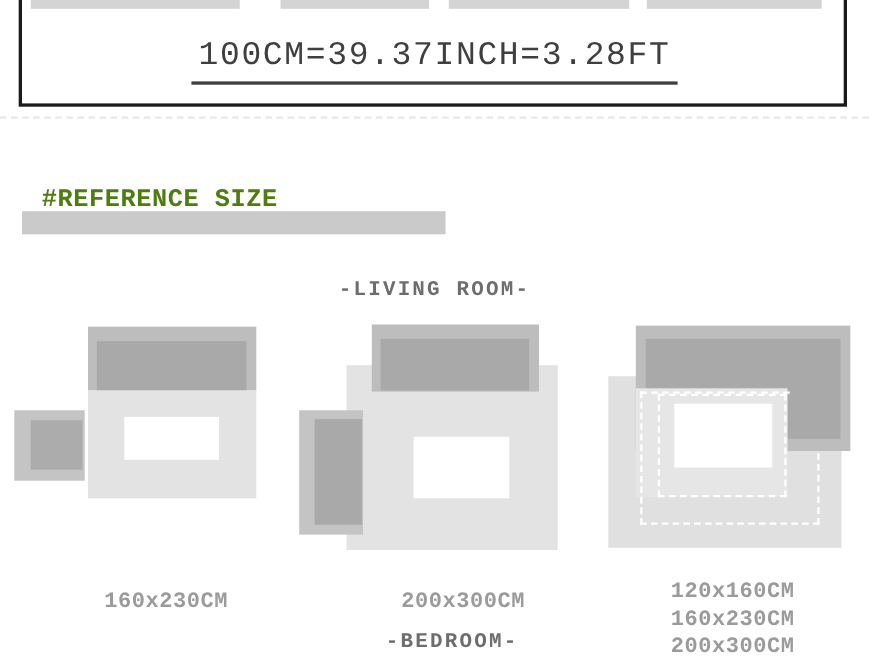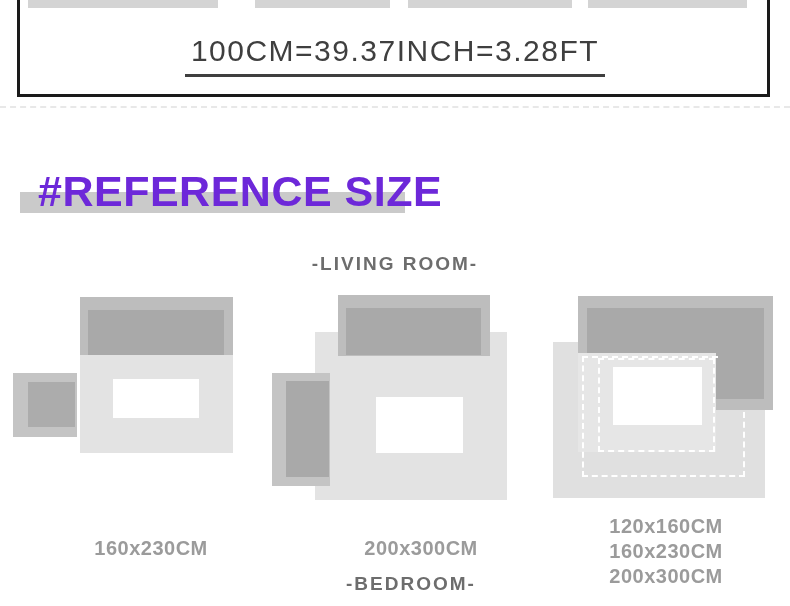--- a/index.html
+++ b/index.html
@@ -1,43 +1,43 @@
 <!DOCTYPE html>
 <html><head>
 <meta charset="utf-8">
 <style>
   html,body{margin:0;padding:0;background:#ffffff;}
   .canvas{
     position:relative;
     width:790px;height:606px;
     background:#ffffff;
     overflow:hidden;
-    font-family:Liberation Sans, sans-serif;
+    font-family:Liberation Mono, monospace;
   }
 
   
   .thumb-bar{position:absolute;top:0;height:8px;background:#d4d4d4;}
 
   
   .conv-box{
     position:absolute;left:17px;top:-10px;width:753px;height:107px;
     border:3px solid #1a1a1a;box-sizing:border-box;background:transparent;
   }
   .conv-title-wrap{position:absolute;left:0;right:0;top:34px;text-align:center;}
   .conv-title{
     display:inline-block;font-size:30px;letter-spacing:1.5px;color:#3f3f3f;
     border-bottom:3px solid #3f3f3f;padding:0 6px 6px 6px;white-space:nowrap;
   }
   .faint-divider{position:absolute;left:0;right:0;top:106px;border-top:2px dashed #e8e8e8;height:0;}
 
   
   .heading-highlight{position:absolute;left:20px;top:192px;width:385px;height:21px;background:#cacaca;}
   .heading-text{
-    position:absolute;left:38px;top:170px;font-size:43px;font-weight:bold;
-    color:#6d28d9;letter-spacing:0.5px;line-height:1;white-space:nowrap;
+    position:absolute;left:38px;top:170px;font-size:23px;font-weight:bold;
+    color:#4d7c0f;letter-spacing:0.5px;line-height:1;white-space:nowrap;
   }
 
   
   .room-label{
     position:absolute;left:0;right:0;text-align:center;
     font-size:19px;font-weight:bold;color:#6d6d6d;letter-spacing:2px;line-height:1;white-space:nowrap;
   }
   .room-label.living{top:254px;}
   .room-label.bedroom{top:574px;margin-left:32px;}
 
@@ -112,21 +112,21 @@
 
     <div class="dash-seg" style="left:582px;top:356px;width:136px;height:0;border-top:2px dashed #ffffff;"></div>
     <div class="dash-seg" style="left:582px;top:356px;width:0;height:121px;border-left:2px dashed #ffffff;"></div>
     <div class="dash-seg" style="left:582px;top:475px;width:163px;height:0;border-top:2px dashed #ffffff;"></div>
     <div class="dash-seg" style="left:743px;top:412px;width:0;height:65px;border-left:2px dashed #ffffff;"></div>
 
     <div class="shape dashed" style="left:598px;top:358px;width:117px;height:94px;"></div>
 
     <div class="shape white-rect" style="left:613px;top:367px;width:89px;height:58px;"></div>
 
-    <div class="size-label-stack" style="left:666px;top:514px;">
+    <div class="size-label-stack" style="left:666px;top:526px;">
       <div>120x160CM</div>
       <div>160x230CM</div>
       <div>200x300CM</div>
     </div>
   </div>
 
   <div class="room-label bedroom">-BEDROOM-</div>
 
 </div>
 

